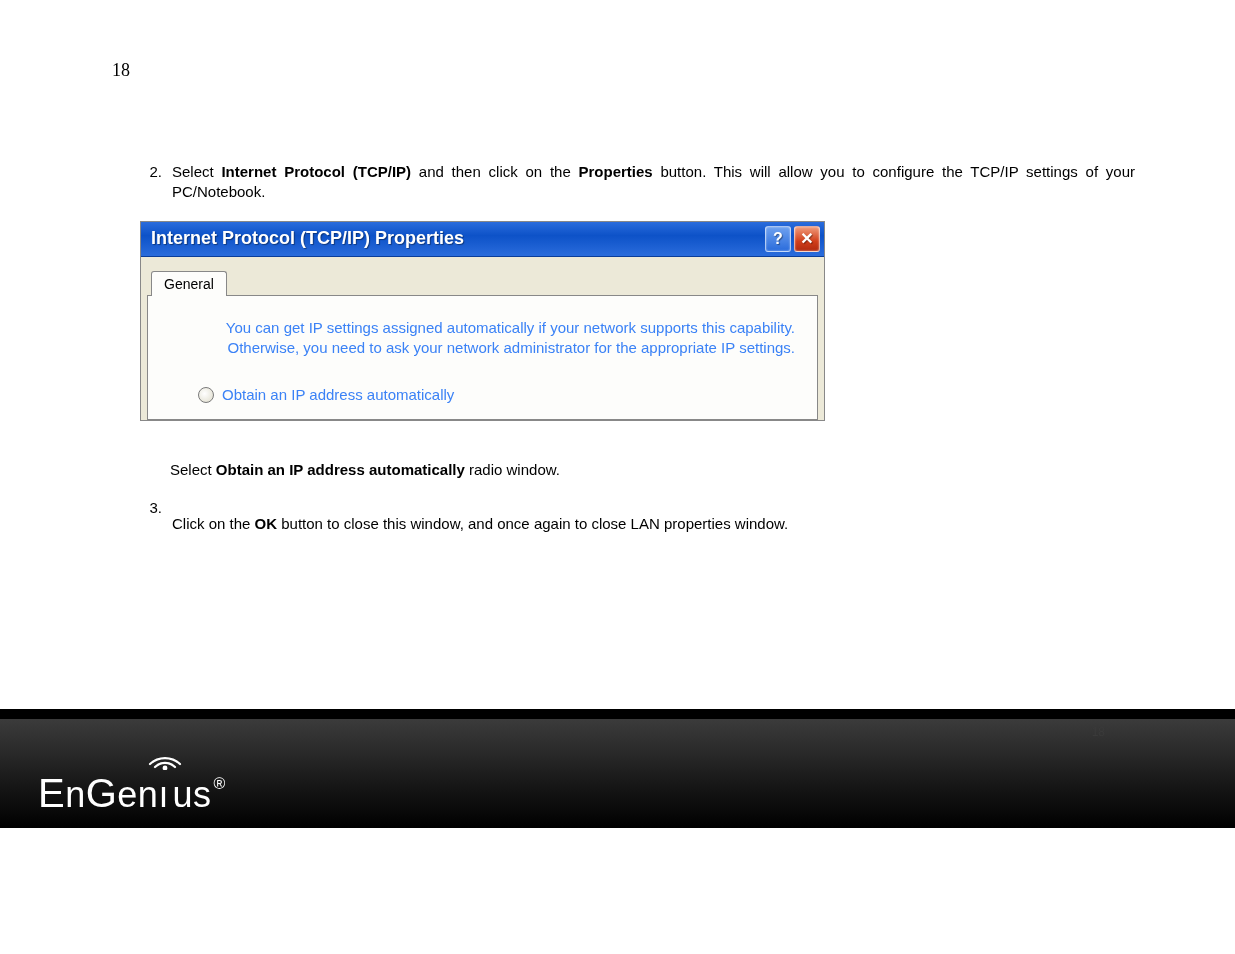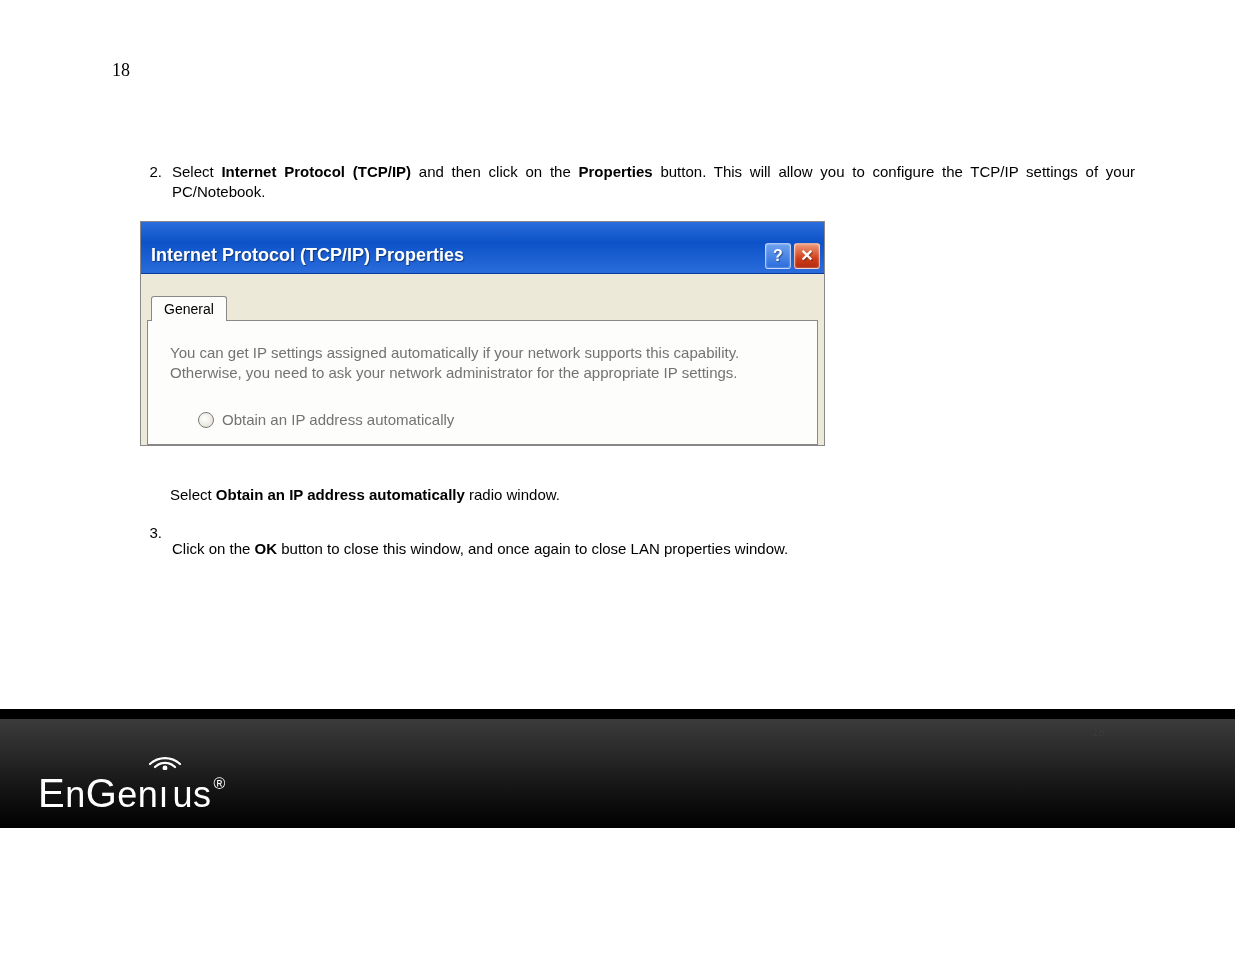--- a/index.html
+++ b/index.html
@@ -62,21 +62,21 @@
     width: 683px;
     border: 1px solid #888;
     background: #ece9d8;
     font-family: Tahoma, Arial, sans-serif;
   }
   .titlebar {
     height: 34px;
     background: linear-gradient(to bottom, #2a6cdc 0%, #0d52c8 40%, #2a6cdc 100%);
     display: flex;
     align-items: center;
-    padding: 17px 4px 0 10px;
+    padding: 0 4px 0 10px;
     color: #fff;
     font-weight: bold;
     font-size: 18px;
     text-shadow: 1px 1px 1px rgba(0,0,0,0.4);
     border-bottom: 1px solid #0a3d99;
   }
   .titlebar .title { flex: 1; }
   .tb-btn {
     width: 24px;
     height: 24px;
@@ -92,21 +92,22 @@
   }
   .tb-help {
     background: linear-gradient(to bottom, #6fa1ef, #2a6cdc);
     color: #fff;
   }
   .tb-close {
     background: linear-gradient(to bottom, #f09b7a, #d13e1a 60%, #b02a0f);
     color: #fff;
   }
   .client {
-    padding: 20px 6px 0 6px;
+    padding: 12px 6px 0 6px;
+    text-align: right;
   }
   .tabstrip {
     display: flex;
     align-items: flex-end;
     height: 26px;
   }
   .tab {
     background: #fdfdfb;
     border: 1px solid #888;
     border-bottom: none;
@@ -116,21 +117,21 @@
     font-size: 14px;
     margin-left: 4px;
     position: relative;
     top: 1px;
   }
   .panel {
     background: #fdfdfb;
     border: 1px solid #888;
     padding: 22px 22px 16px 22px;
     font-size: 15px;
-    color: #737373;
+    color: #3b82f6;
   }
   .panel .desc {
     margin-bottom: 28px;
     line-height: 1.35;
   }
   .radio-row {
     display: flex;
     align-items: center;
     gap: 8px;
     margin-left: 28px;

